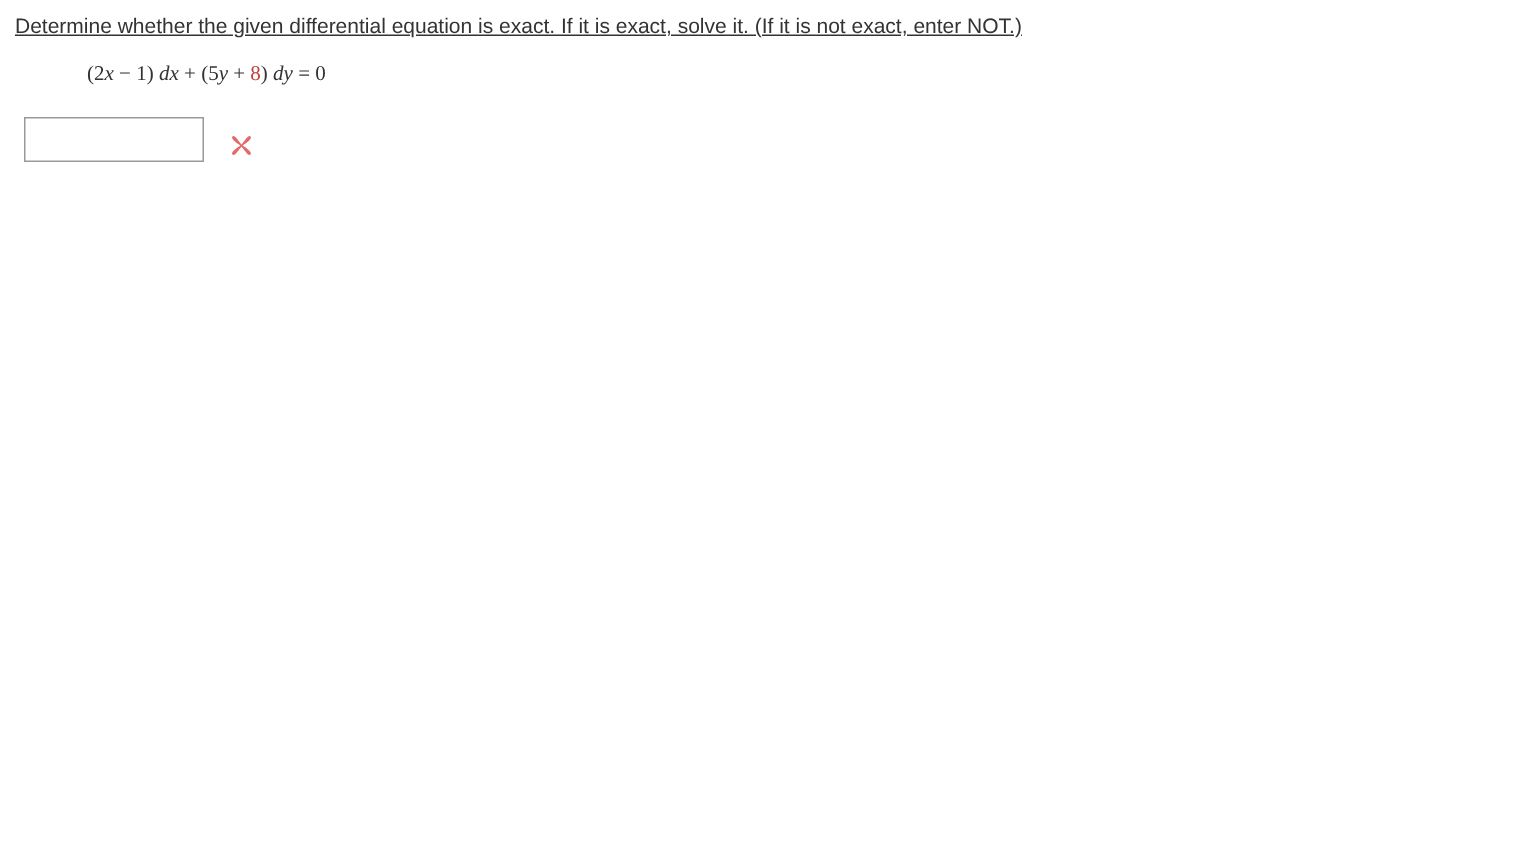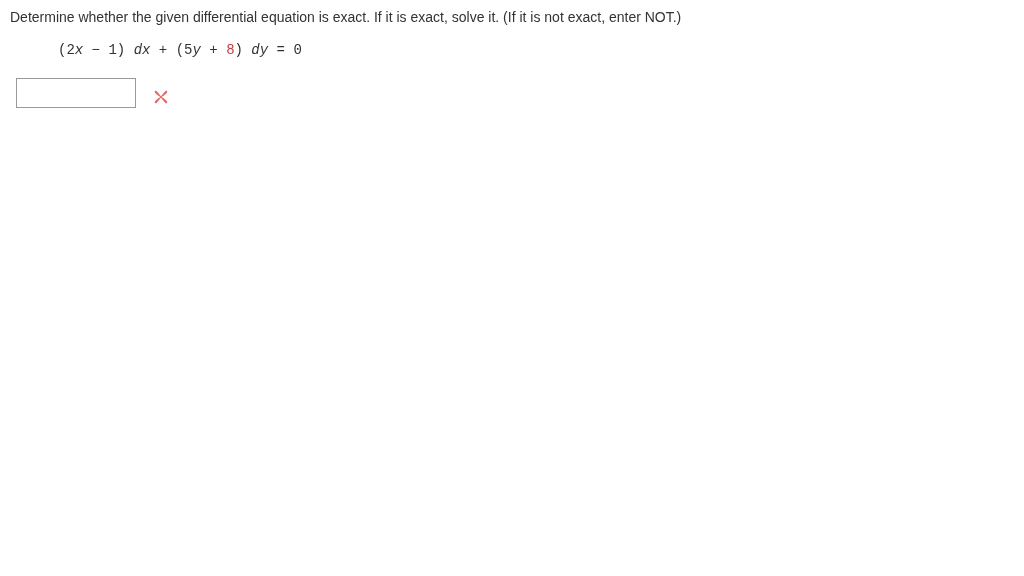--- a/index.html
+++ b/index.html
@@ -12,25 +12,26 @@
       font-size: 14px;
       color: #333;
       background: #fff;
       padding: 8px 10px;
       width: 1024px;
       height: 576px;
     }
     .prompt-text {
       margin-bottom: 14px;
       line-height: 1.4;
+      text-decoration: underline;
     }
     .equation-line {
       padding-left: 48px;
       margin-bottom: 20px;
-      font-family: Liberation Mono, monospace;
+      font-family: Liberation Serif, serif;
     }
     .eq {
       font-style: italic;
     }
     .op {
       font-style: normal;
     }
     .num-red {
       color: #c44040;
       font-style: normal;

